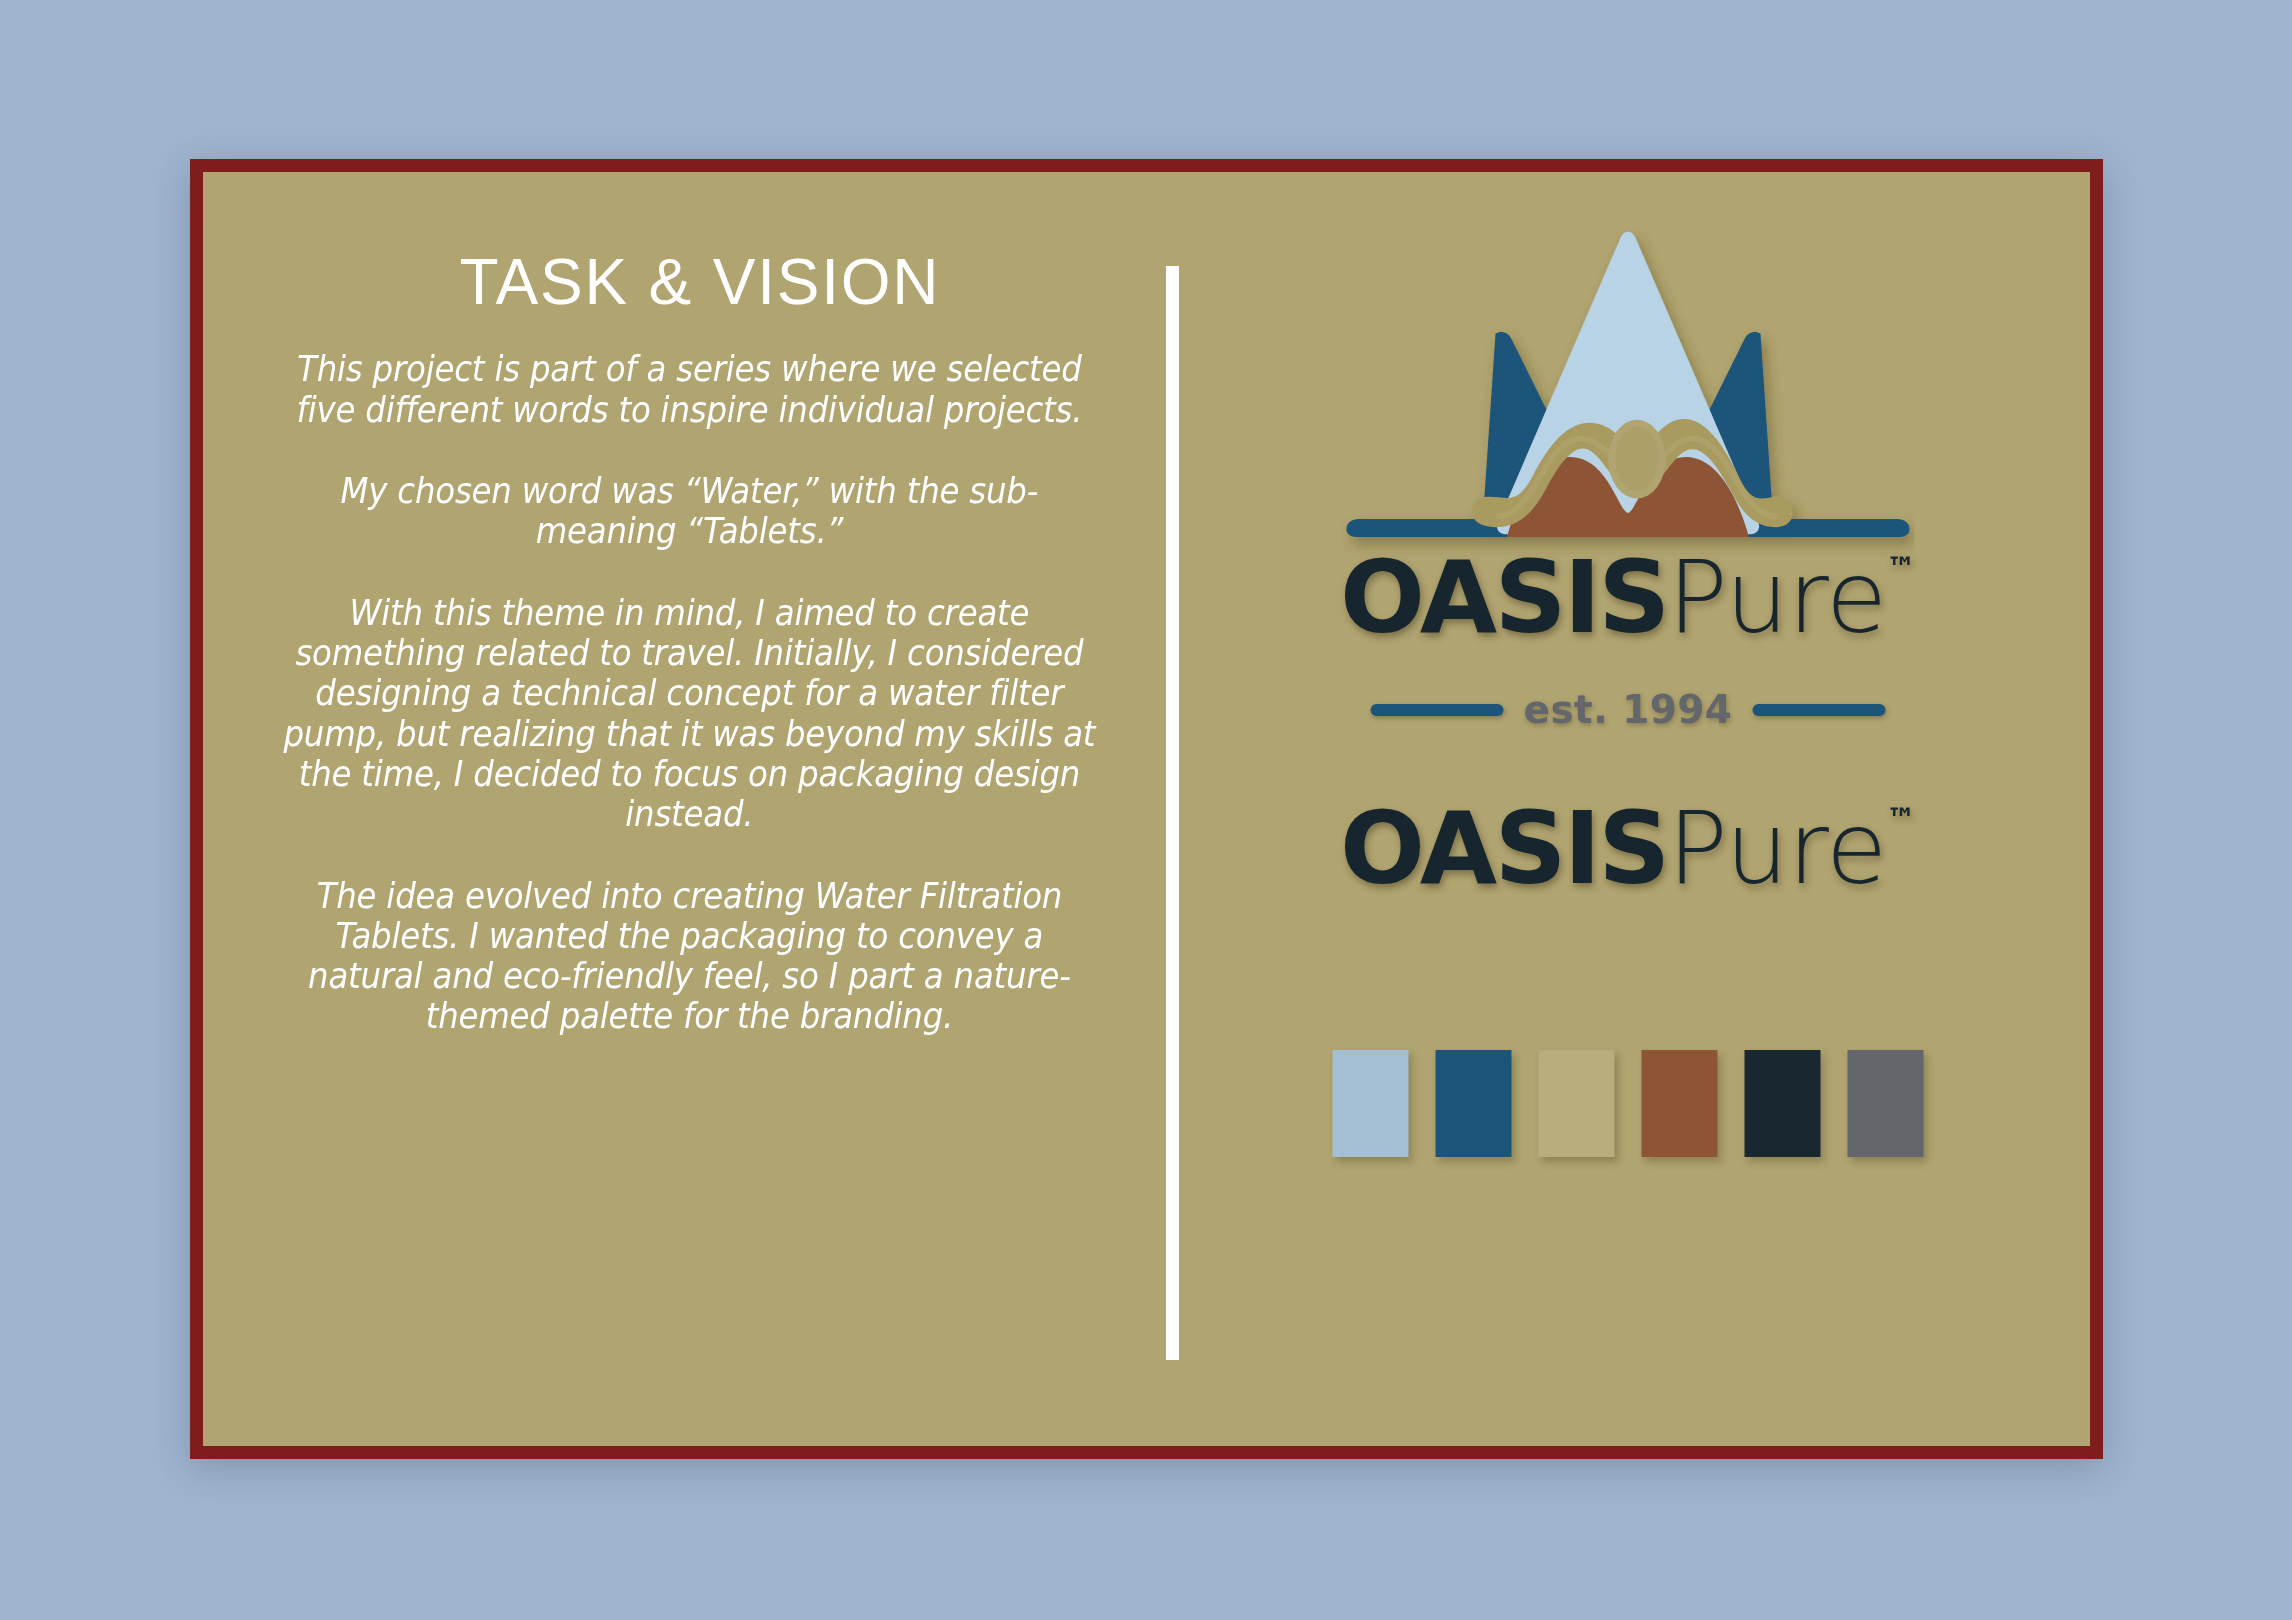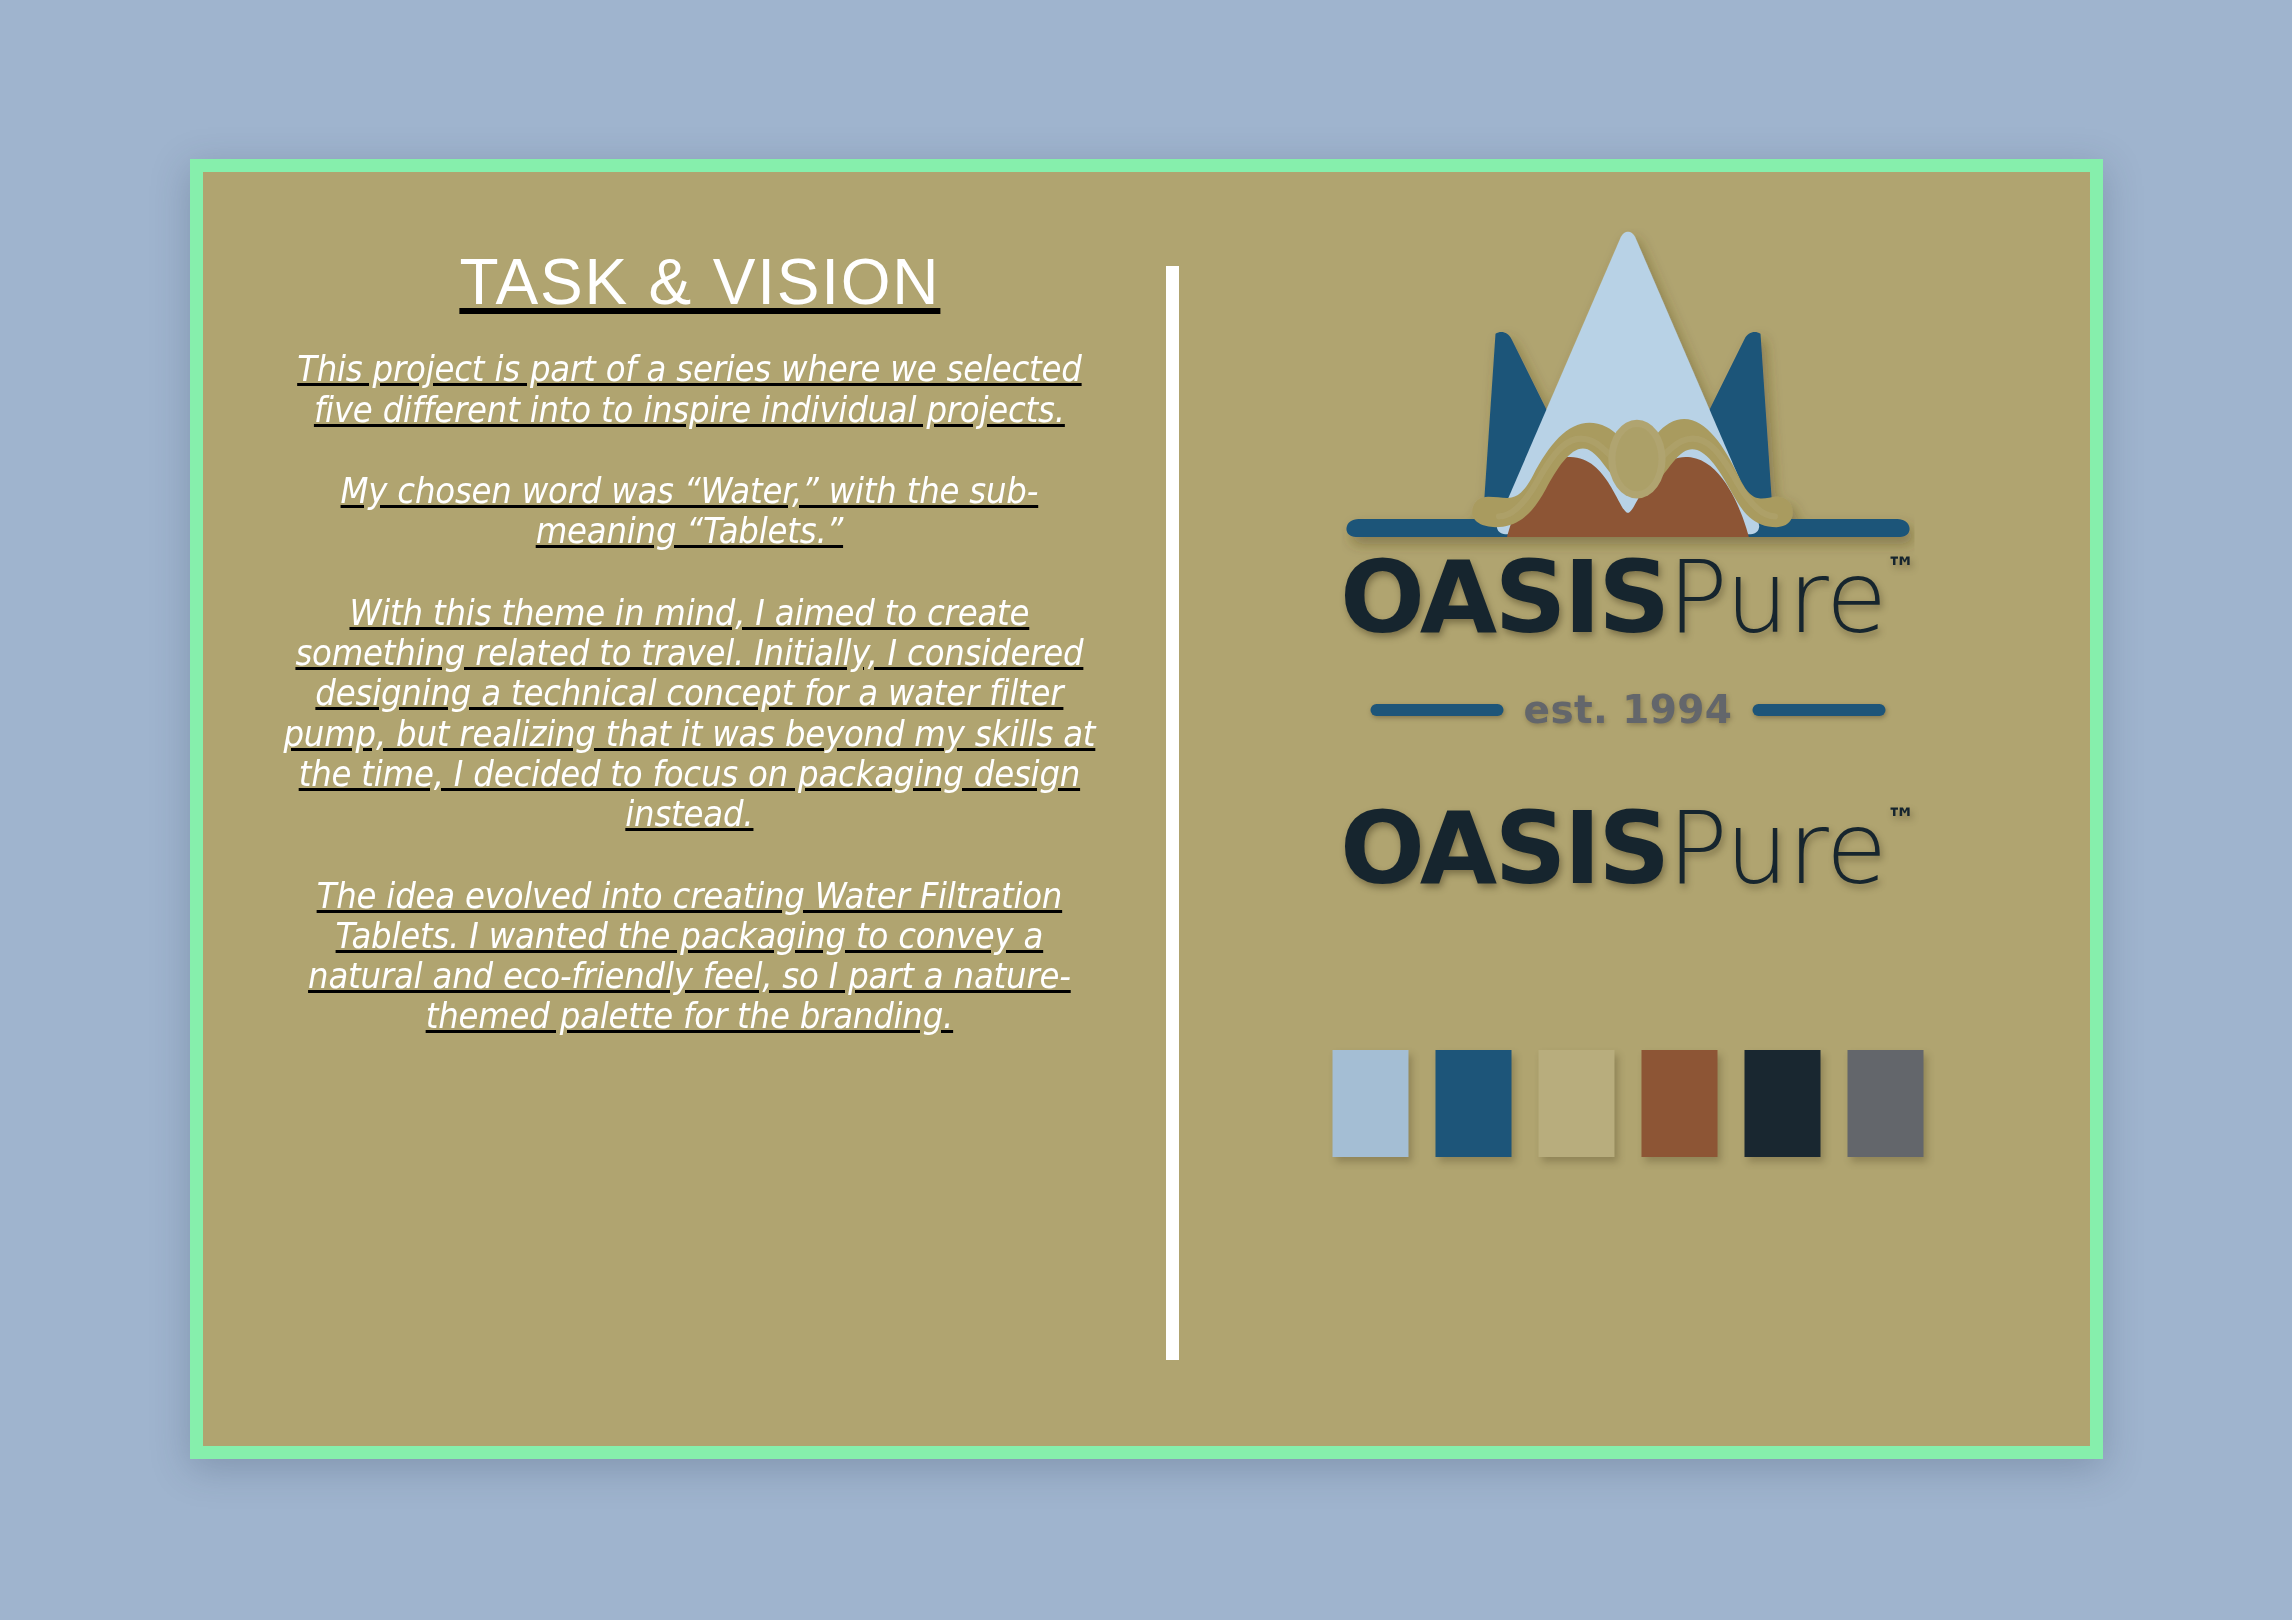--- a/index.html
+++ b/index.html
@@ -180,27 +180,27 @@
   }
   .swatch {
     width: 76px;
     height: 107px;
     box-shadow: 3.6px 5.4px 7.2px rgba(70,58,30,0.30);
   }
 </style>
 </head>
 <body style="background: rgb(159, 180, 206);">
 
-<div id="slide-card" style="background: #86efac; text-decoration: underline;">
+<div id="slide-card" style="background: #7f1d1d;">
   <div id="card-inner" style="background: rgb(176, 164, 112);">
 
     <div id="left-column">
       <h1 id="page-title">TASK &amp; VISION</h1>
       <div id="body-copy">
-        <p class="paragraph">This project is part of a series where we selected five different into to inspire individual projects.</p>
+        <p class="paragraph">This project is part of a series where we selected five different words to inspire individual projects.</p>
         <p class="paragraph">My chosen word was “Water,” with the sub-meaning “Tablets.”</p>
         <p class="paragraph">With this theme in mind, I aimed to create something related to travel. Initially, I considered designing a technical concept for a water filter pump, but realizing that it was beyond my skills at the time, I decided to focus on packaging design instead.</p>
         <p class="paragraph">The idea evolved into creating Water Filtration Tablets. I wanted the packaging to convey a natural and eco-friendly feel, so I part a nature-themed palette for the branding.</p>
       </div>
     </div>
 
     <div id="vertical-divider"></div>
 
     <div id="right-column">
 

